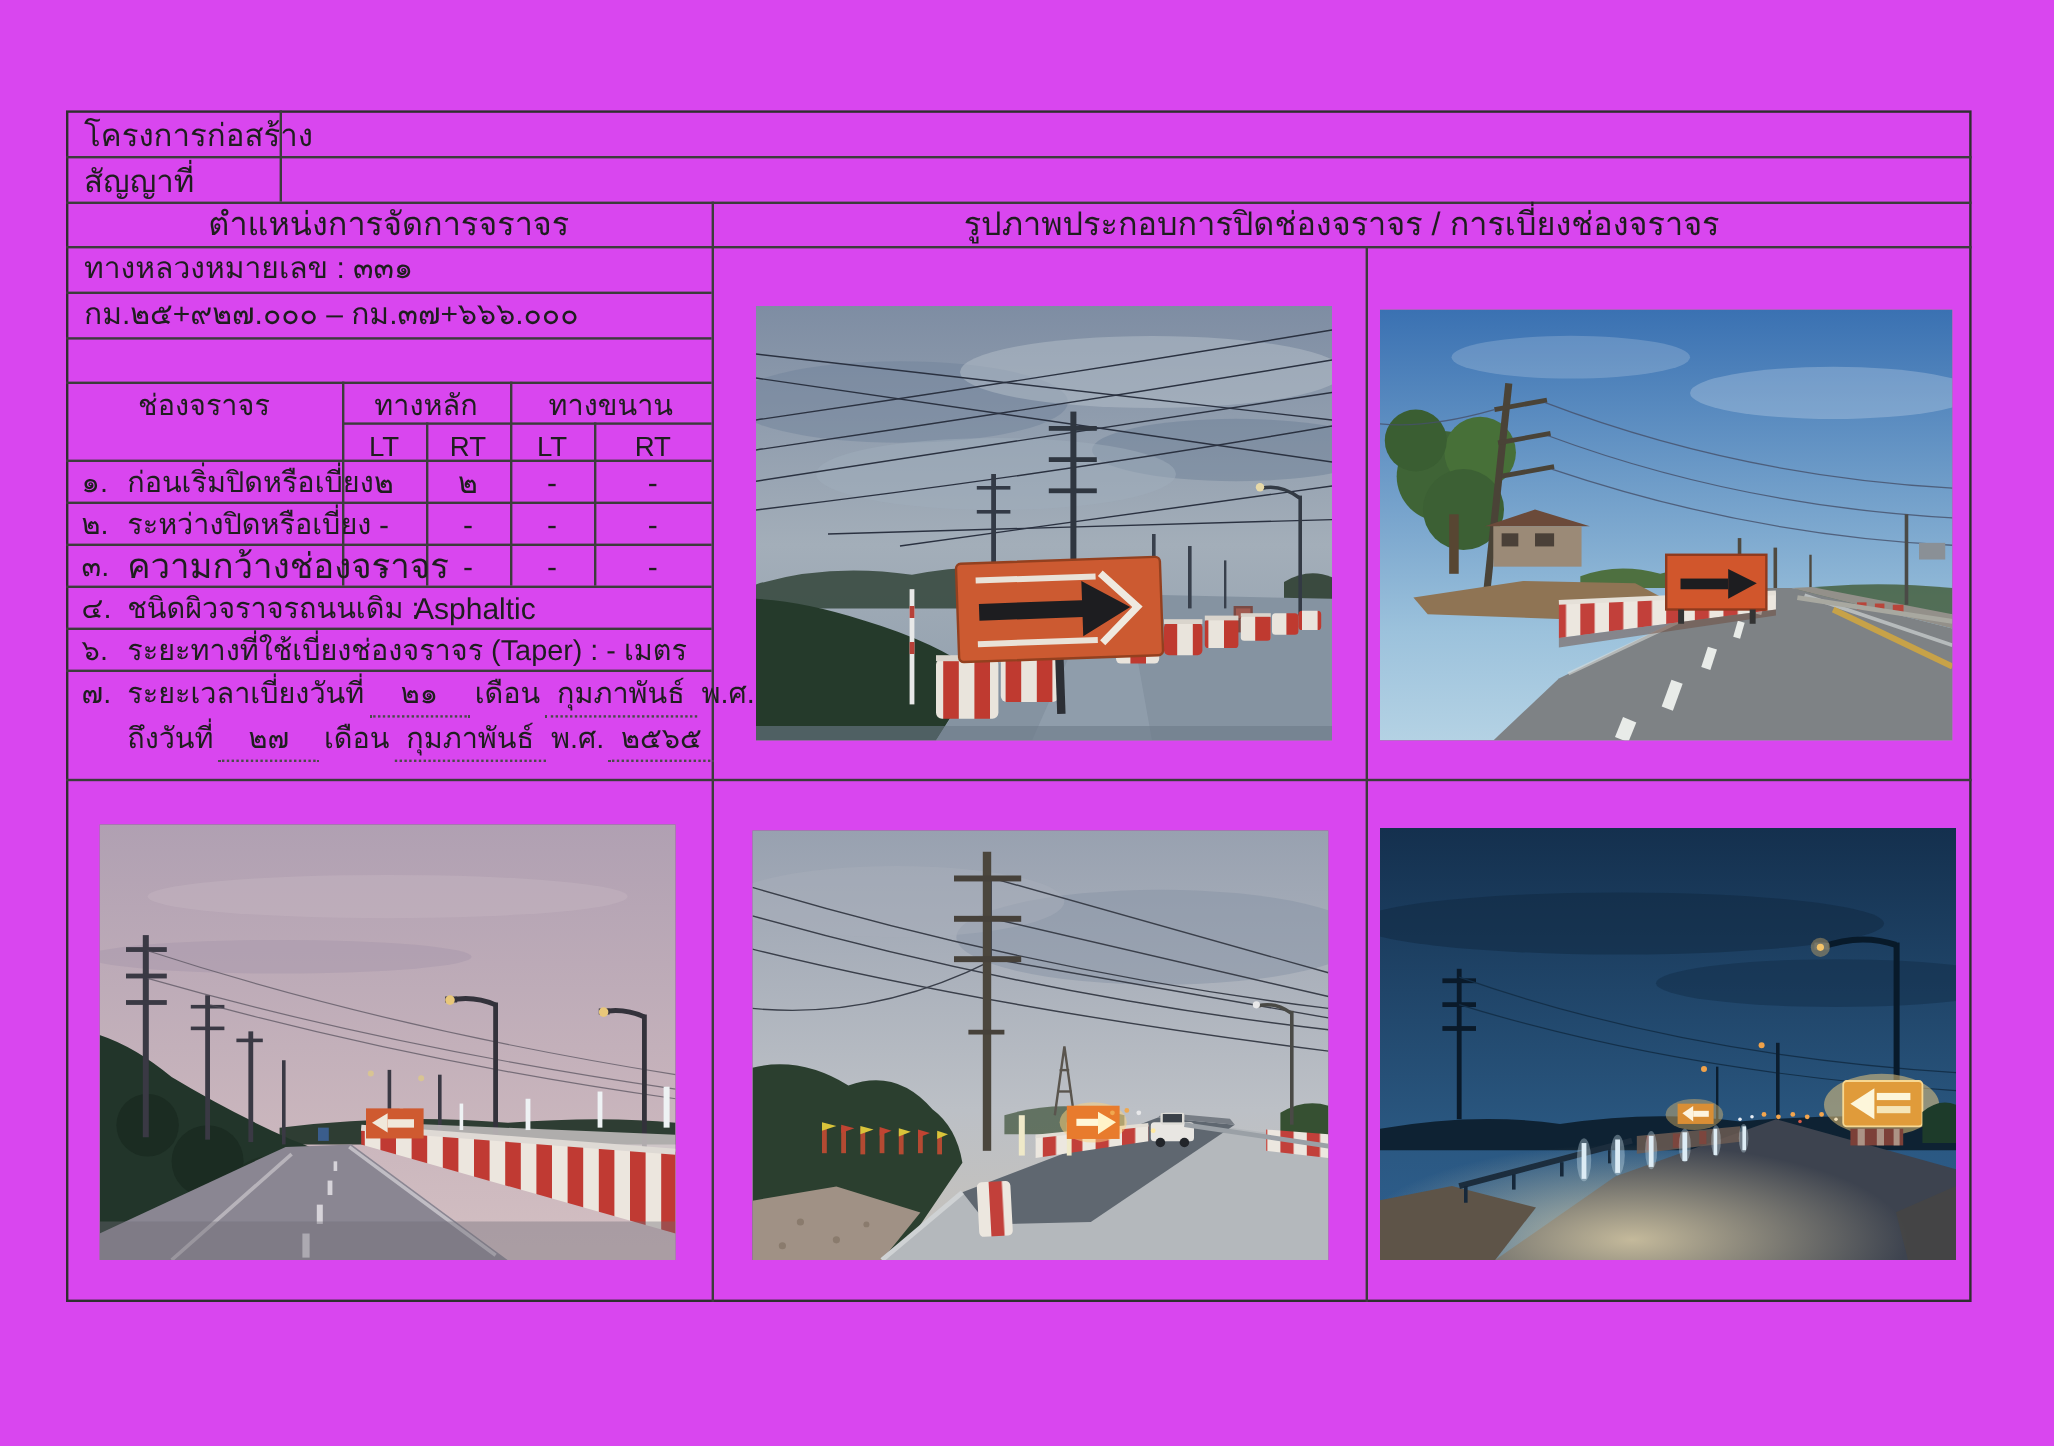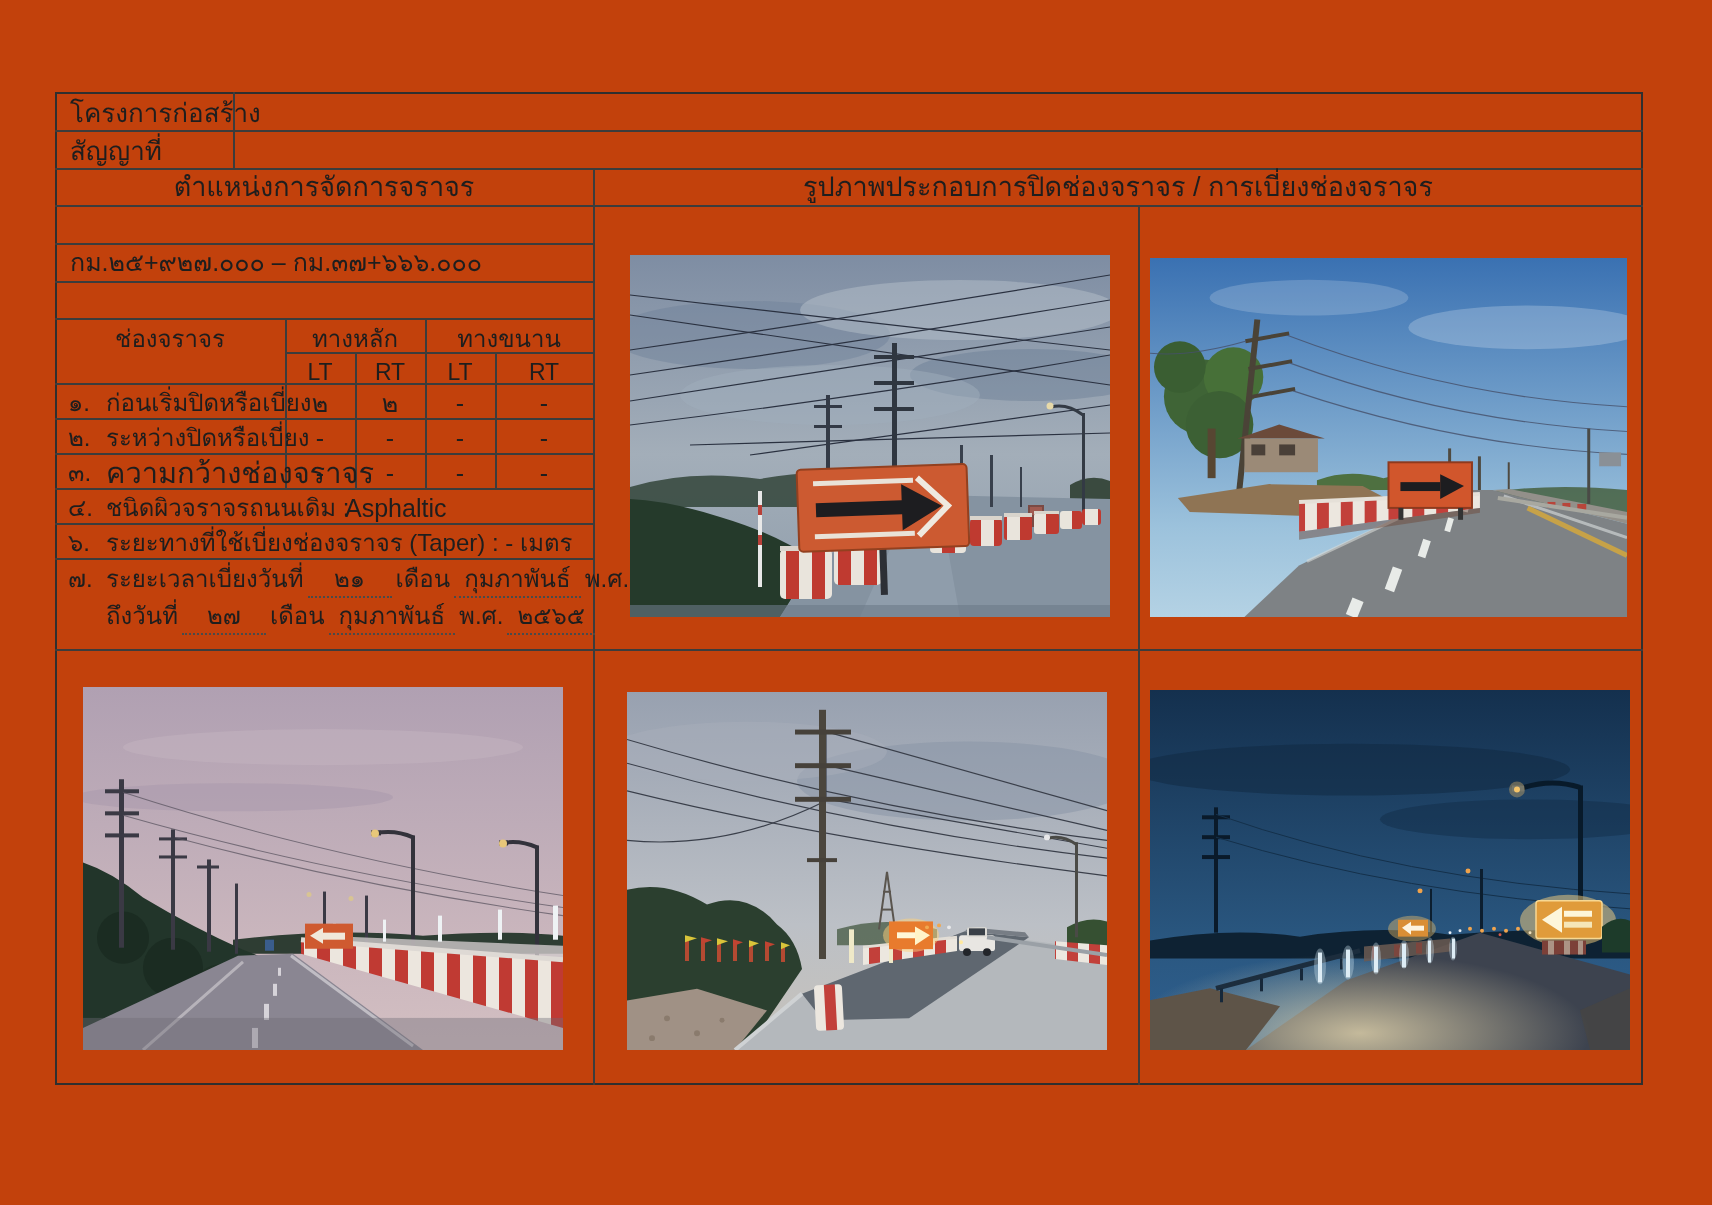--- a/index.html
+++ b/index.html
@@ -1,16 +1,16 @@
 <!DOCTYPE html>
 <html><head>
 <meta charset="utf-8">
 <style>
   html,body{margin:0;padding:0;background:#e8e8e8;}
-  .page{position:relative;width:1712px;height:1205px;background:#c2410c;
+  .page{position:relative;width:1712px;height:1205px;background:#d946ef;
         font-family:"Liberation Sans","DejaVu Sans",sans-serif;color:#222;overflow:hidden;}
   .frame{position:absolute;left:55px;top:92px;width:1588px;height:993px;
          border:2.5px solid #2f2f2f;box-sizing:border-box;}
   .hl{position:absolute;height:2px;background:#3c3c3c;}
   .vl{position:absolute;width:2px;background:#3c3c3c;}
   .t{position:absolute;white-space:nowrap;font-size:25px;line-height:34px;color:#1e1e1e;}
   .tc{text-align:center;white-space:nowrap;}
   .big{font-size:26px;}
   .title{font-size:27px;}
   .dotted{display:inline-block;min-width:64px;text-align:center;
@@ -48,20 +48,21 @@
   <div class="vl" style="left:425px;top:318px;height:170px"></div>
   <div class="vl" style="left:355px;top:352px;height:136px"></div>
   <div class="vl" style="left:495px;top:352px;height:136px"></div>
 
   <div class="t big" style="left:70px;top:96px">โครงการก่อสร้าง</div>
   <div class="t big" style="left:70px;top:134px">สัญญาที่</div>
 
   <div class="t tc title" style="left:593px;top:170px;width:1050px">รูปภาพประกอบการปิดช่องจราจร / การเบี่ยงช่องจราจร</div>
   <div class="t tc title" style="left:55px;top:170px;width:538px">ตำแหน่งการจัดการจราจร</div>
 
+  <div class="t" style="left:70px;top:207px">ทางหลวงหมายเลข : ๓๓๑</div>
   <div class="t" style="left:70px;top:245px">กม.๒๕+๙๒๗.๐๐๐ – กม.๓๗+๖๖๖.๐๐๐</div>
 
   <div class="t tc" style="left:55px;top:322px;width:230px;font-size:24px">ช่องจราจร</div>
   <div class="t tc" style="left:285px;top:322px;width:140px;font-size:24px">ทางหลัก</div>
   <div class="t tc" style="left:425px;top:322px;width:168px;font-size:24px">ทางขนาน</div>
   <div class="t tc" style="left:285px;top:355px;width:70px;font-size:23px">LT</div>
   <div class="t tc" style="left:355px;top:355px;width:70px;font-size:23px">RT</div>
   <div class="t tc" style="left:425px;top:355px;width:70px;font-size:23px">LT</div>
   <div class="t tc" style="left:495px;top:355px;width:98px;font-size:23px">RT</div>
 

